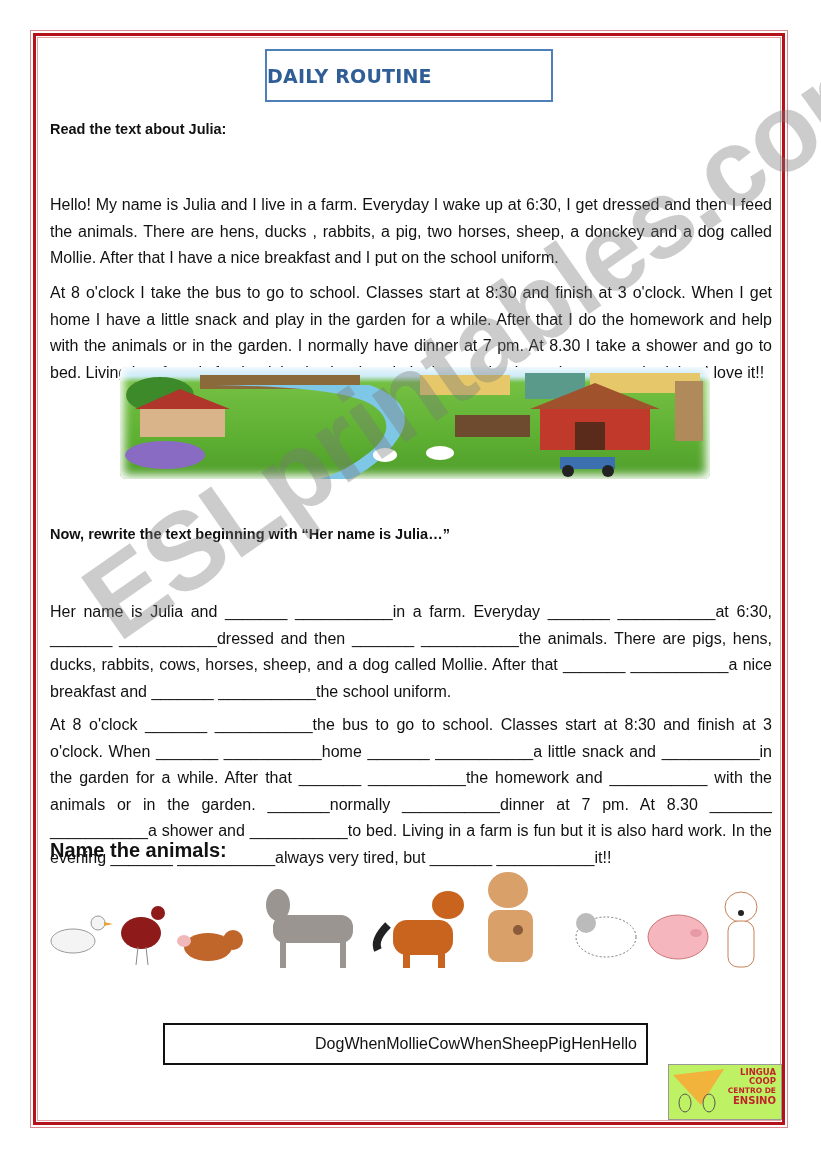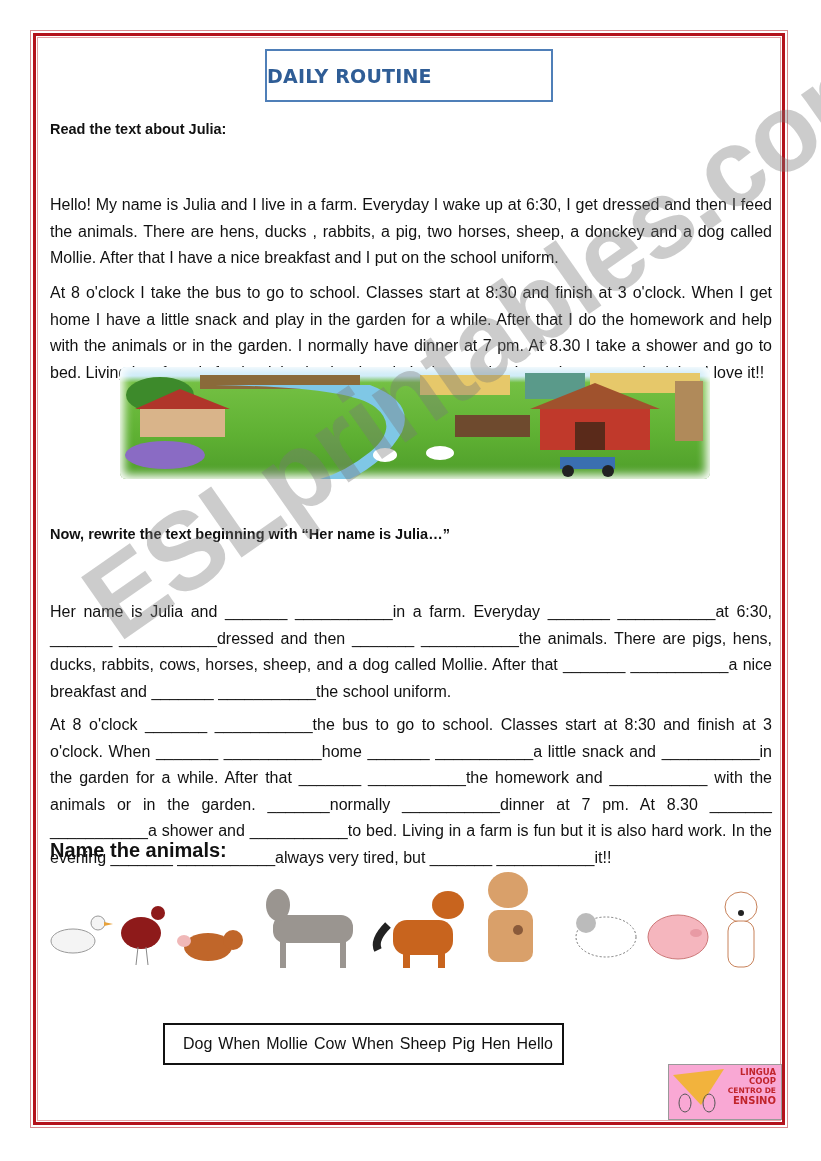--- a/index.html
+++ b/index.html
@@ -5,22 +5,22 @@
   html,body{margin:0;padding:0;background:#fff;}
   body{width:821px;height:1161px;position:relative;overflow:hidden;font-family:"Liberation Sans",sans-serif;color:#111;}
   .frame{position:absolute;left:33px;top:33px;width:752px;height:1092px;border:3px solid #b3121b;box-shadow:0 0 0 2px #fff,0 0 0 3px #d98a8e;box-sizing:border-box;}
   .frame-inner{position:absolute;left:37px;top:37px;width:744px;height:1084px;border:1px solid #e2a3a6;box-sizing:border-box;}
   .title-box{position:absolute;left:265px;top:49px;width:288px;height:53px;border:2px solid #4f7fb8;box-sizing:border-box;display:flex;align-items:center;justify-content:flex-start;}
   .title-box span{font-family:"DejaVu Sans",sans-serif;font-weight:bold;font-size:19px;color:#2f5d96;letter-spacing:0.2px;}
   .h{position:absolute;left:50px;font-weight:bold;font-size:14.5px;}
   .para{position:absolute;left:50px;width:722px;font-size:16px;line-height:26.5px;text-align:justify;margin-top:44px;}
   .farm{position:absolute;left:120px;top:367px;width:590px;height:112px;border-radius:6px;overflow:hidden;background:linear-gradient(#b8dff2 0%,#c9eaf7 8%,#74c043 14%,#5fb133 60%,#4e9d2a 100%);box-shadow:0 0 10px 4px #fff inset;}
   .animals-row{position:absolute;left:48px;top:865px;width:726px;height:108px;}
-  .wordbank{position:absolute;left:163px;top:1023px;width:401px;height:42px;border:2px solid #111;box-sizing:border-box;display:flex;align-items:center;justify-content:space-between;padding:0 9px 0 18px;font-size:16px;}
-  .logo{position:absolute;left:668px;top:1064px;width:114px;height:56px;border:1px solid #999;background:#f9a8d4;box-sizing:border-box;}
+  .wordbank{position:absolute;left:163px;top:1023px;width:485px;height:42px;border:2px solid #111;box-sizing:border-box;display:flex;align-items:center;justify-content:flex-end;padding:0 9px 0 18px;font-size:16px;}
+  .logo{position:absolute;left:668px;top:1064px;width:114px;height:56px;border:1px solid #999;background:#bef264;box-sizing:border-box;}
   .watermark{position:absolute;left:60px;top:560px;font-family:"Liberation Sans",sans-serif;font-weight:bold;font-size:110px;color:rgba(120,120,120,0.38);transform:rotate(-35deg);transform-origin:left top;white-space:nowrap;pointer-events:none;letter-spacing:-2px;}
 </style>
 </head>
 <body>
 
 <div class="frame"></div>
 <div class="frame-inner"></div>
 
 <div class="title-box">
   <span>DAILY ROUTINE</span>

